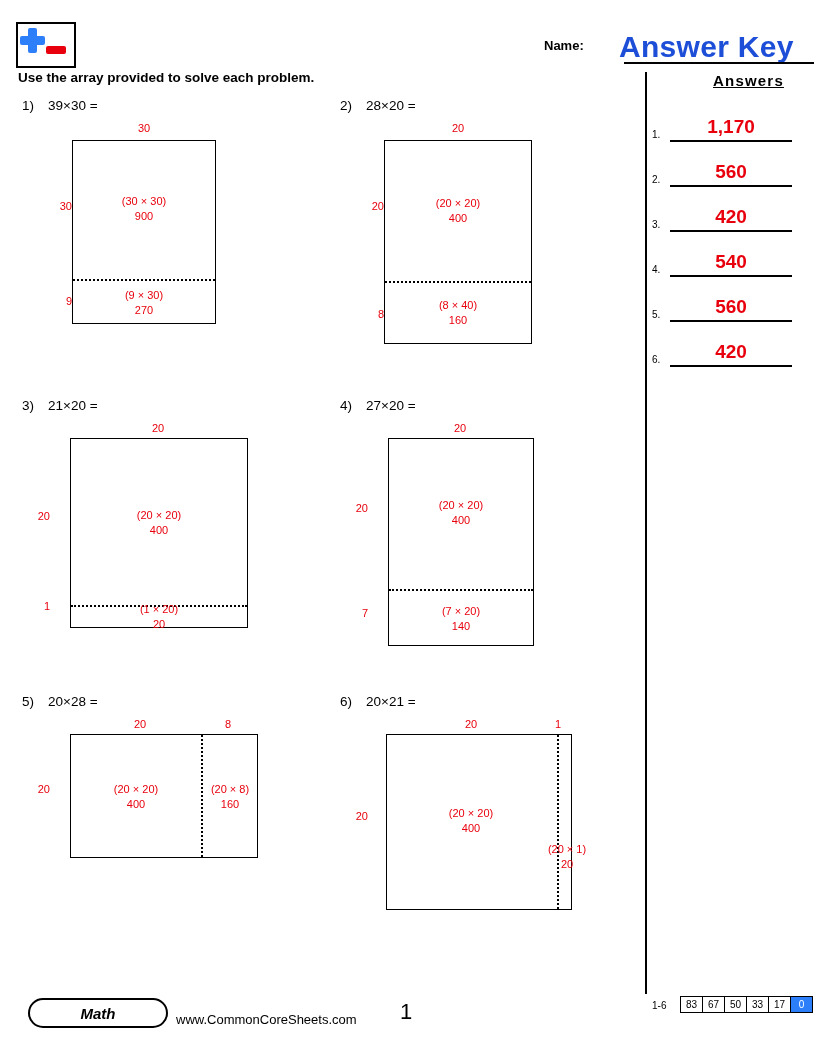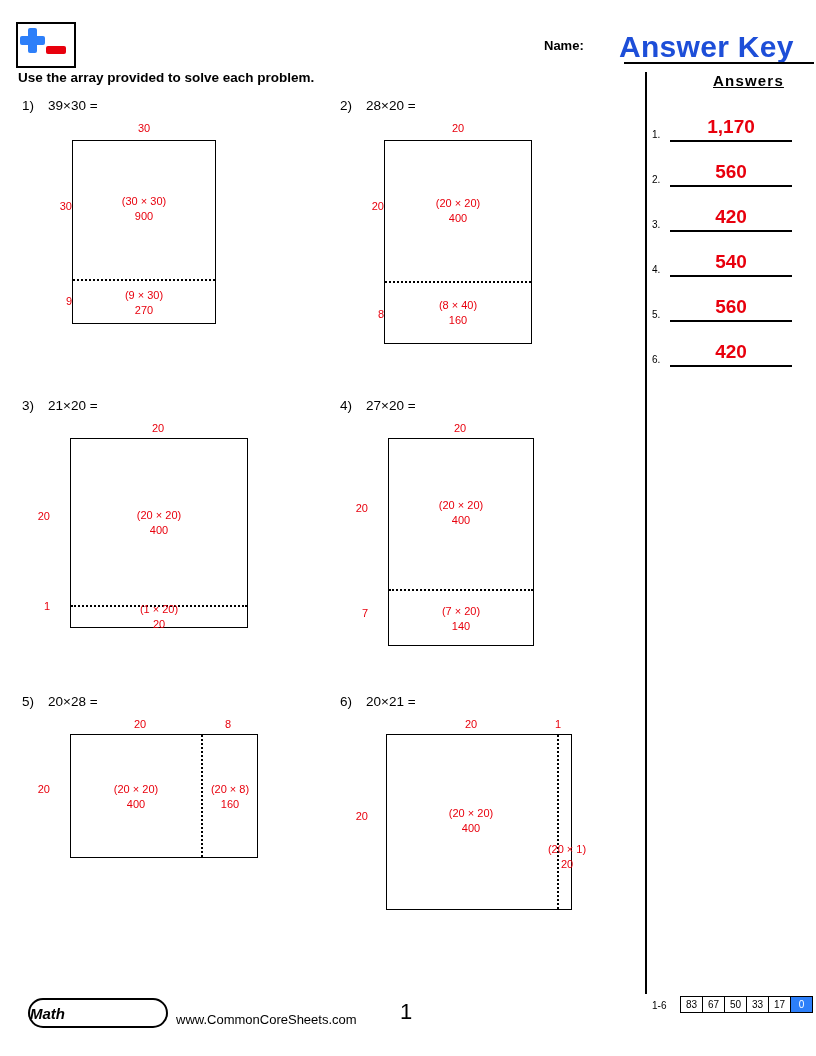--- a/index.html
+++ b/index.html
@@ -104,21 +104,21 @@
     text-align: center; line-height: 1.35; white-space: nowrap;
     transform: translate(-50%, -50%);
   }
 
   
   .footer-pill {
     position: absolute; left: 28px; top: 998px; width: 140px; height: 30px;
     border: 2px solid #000; border-radius: 15px; background: #fff;
   }
   .footer-pill span {
-    position: absolute; left: 0; top: 5px; width: 100%; 
+    position: absolute; left: 0; top: 5px; width: 100%; text-align: center;
     font-size: 15px; font-weight: bold; font-style: italic;
   }
   .footer-url {
     position: absolute; left: 176px; top: 1012px;
     font-size: 13px; color: #000;
   }
   .footer-page {
     position: absolute; left: 400px; top: 999px;
     font-size: 22px; color: #000;
   }

